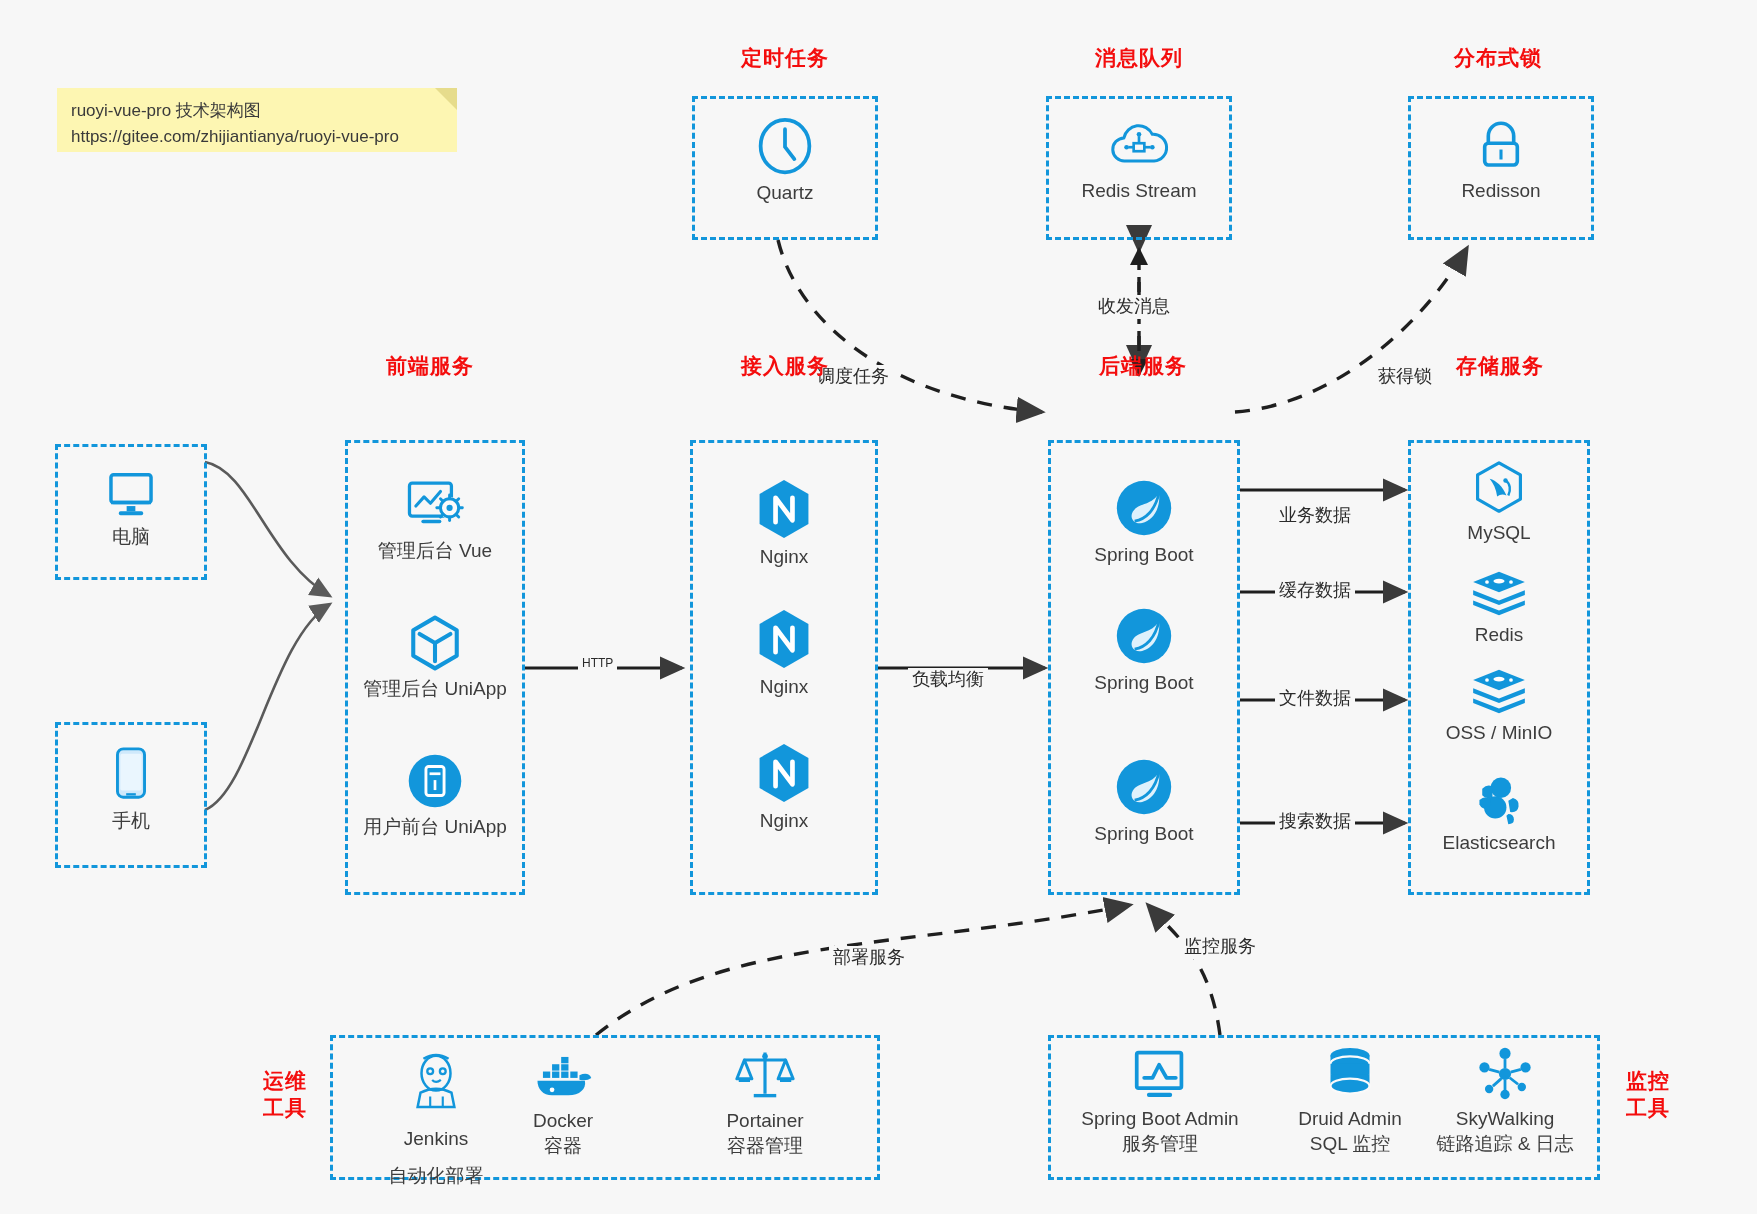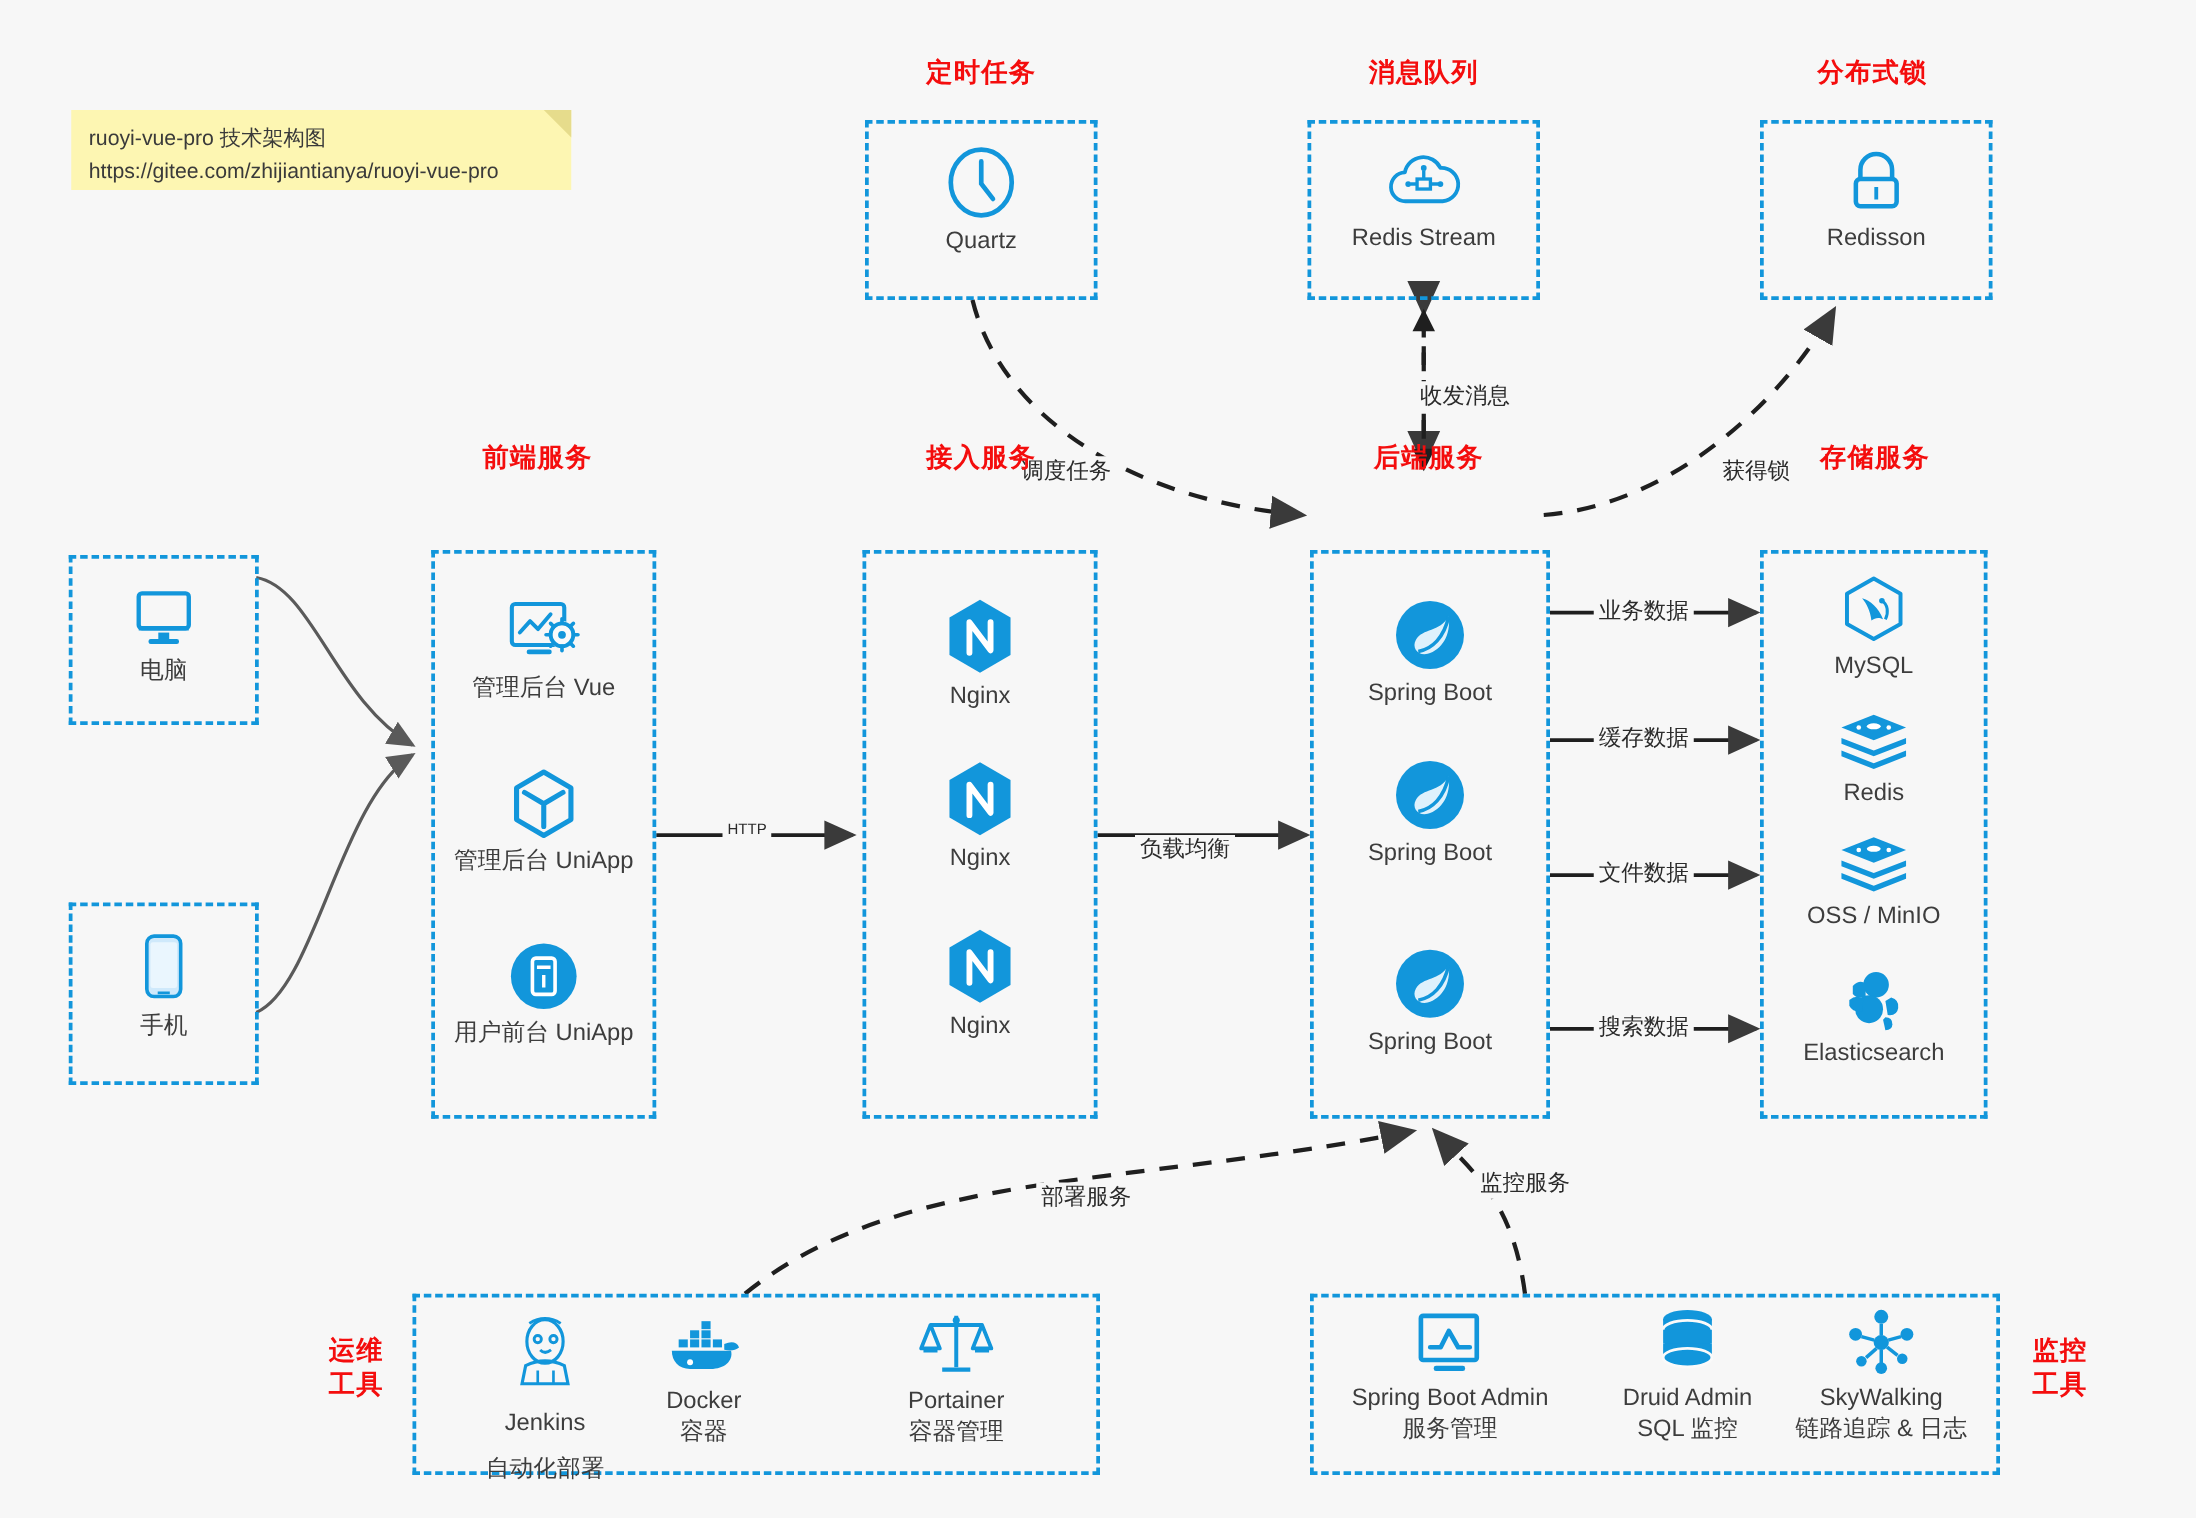--- a/index.html
+++ b/index.html
@@ -102,25 +102,25 @@
     <path d="M1139,377 l-9,-18 l18,0 z" fill="#1f1f1f"></path>
 
     <path d="M1235,412 C 1330,405 1420,330 1467,248" fill="none" stroke="#1f1f1f" stroke-width="3.4" stroke-dasharray="15,12" marker-end="url(#ah)"></path>
 
     <path d="M596,1035 C 720,935 900,950 1130,905" fill="none" stroke="#1f1f1f" stroke-width="3.4" stroke-dasharray="15,12" marker-end="url(#ah)"></path>
 
     <path d="M1220,1035 C 1210,960 1180,940 1148,905" fill="none" stroke="#1f1f1f" stroke-width="3.4" stroke-dasharray="15,12" marker-end="url(#ah)"></path>
   </svg>
 
   <div class="elabel zh" style="left:813px; top:365px;">调度任务</div>
-  <div class="elabel zh" style="left:1094px; top:305px;margin-left:38px;">收发消息</div>
+  <div class="elabel zh" style="left:1094px; top:295px;">收发消息</div>
   <div class="elabel zh" style="left:1374px; top:365px;">获得锁</div>
   <div class="elabel" style="left:578px; top:655px;">HTTP</div>
   <div class="elabel zh" style="left:908px; top:622px;margin-top:46px;">负载均衡</div>
-  <div class="elabel zh" style="left:1275px; top:477px;">业务数据</div>
+  <div class="elabel zh" style="left:1275px; top:504px;">业务数据</div>
   <div class="elabel zh" style="left:1275px; top:579px;">缓存数据</div>
   <div class="elabel zh" style="left:1275px; top:687px;">文件数据</div>
   <div class="elabel zh" style="left:1275px; top:810px;">搜索数据</div>
   <div class="elabel zh" style="left:829px; top:946px;">部署服务</div>
   <div class="elabel zh" style="left:1180px; top:935px;">监控服务</div>
 
   <div class="grp-title" style="left:695px; top:44px; width:180px;">定时任务</div>
   <div class="box" style="left:692px; top:96px; width:186px; height:144px;"></div>
   <div class="node" style="left:692px; top:116px; width:186px;">
     <svg class="ic" width="60" height="60" viewBox="0 0 64 64">

